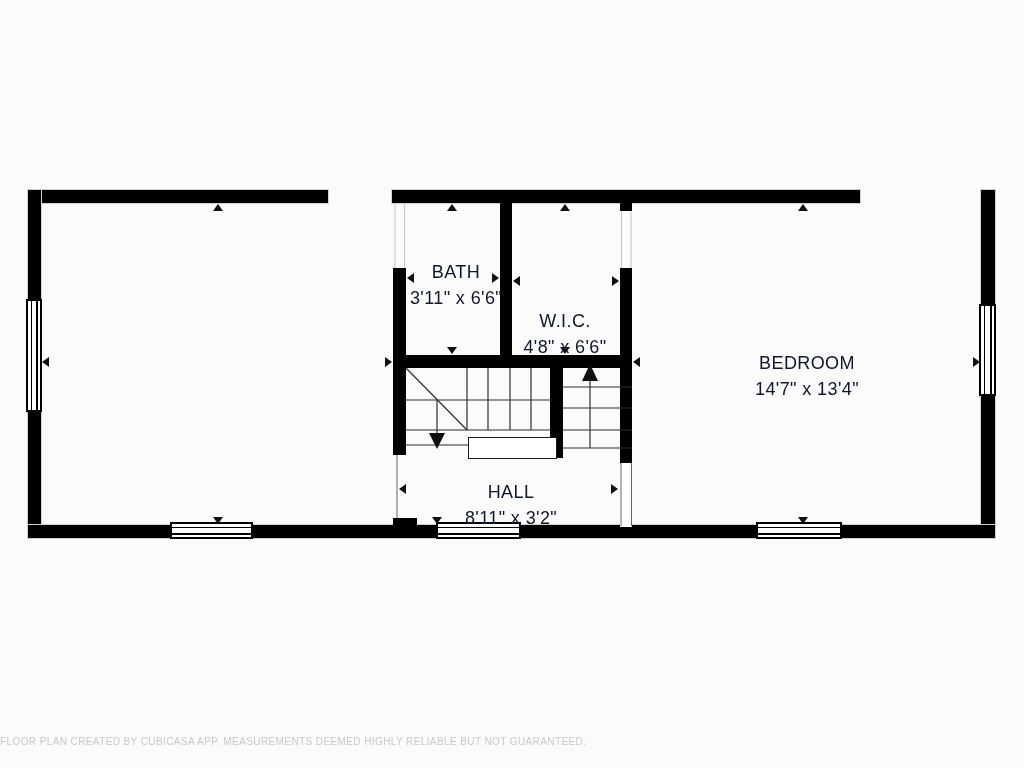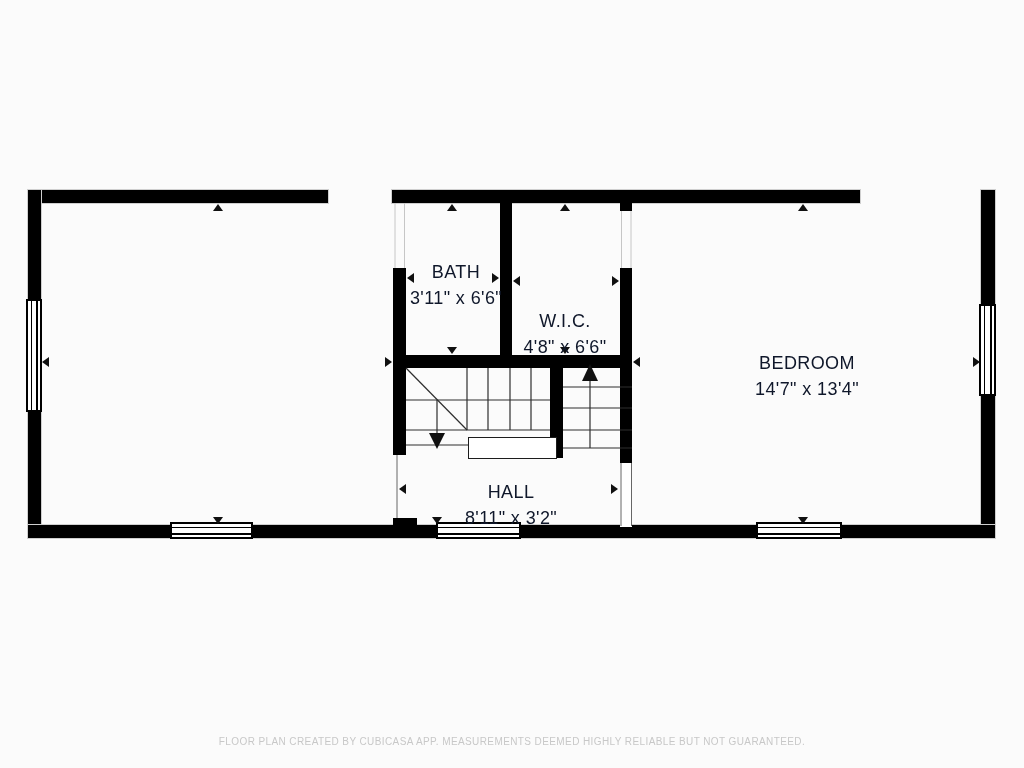--- a/index.html
+++ b/index.html
@@ -27,21 +27,21 @@
     position:absolute;transform:translate(-50%,-50%);
     text-align:center;color:#0f172a;font-size:18px;line-height:26px;
     white-space:nowrap;z-index:10;letter-spacing:.4px;
   }
   .otb-box{
     position:absolute;left:468px;top:437px;width:89px;height:22px;
     background:#fff;border:1.5px solid #1c1c1c;box-sizing:border-box;z-index:6;
   }
   #footer{
     position:absolute;left:0;top:736px;width:1024px;
-    text-align:center;font-size:10px;letter-spacing:.4px;
+    text-align:left;font-size:10px;letter-spacing:.4px;
     color:#c8c8c8;z-index:10;
   }
 </style>
 </head>
 <body>
 
 <div id="canvas">
 
   <div class="wall ext" style="left:28px;top:190px;width:300px;height:13px;"></div>
   <div class="wall ext" style="left:392px;top:190px;width:468px;height:13px;"></div>

